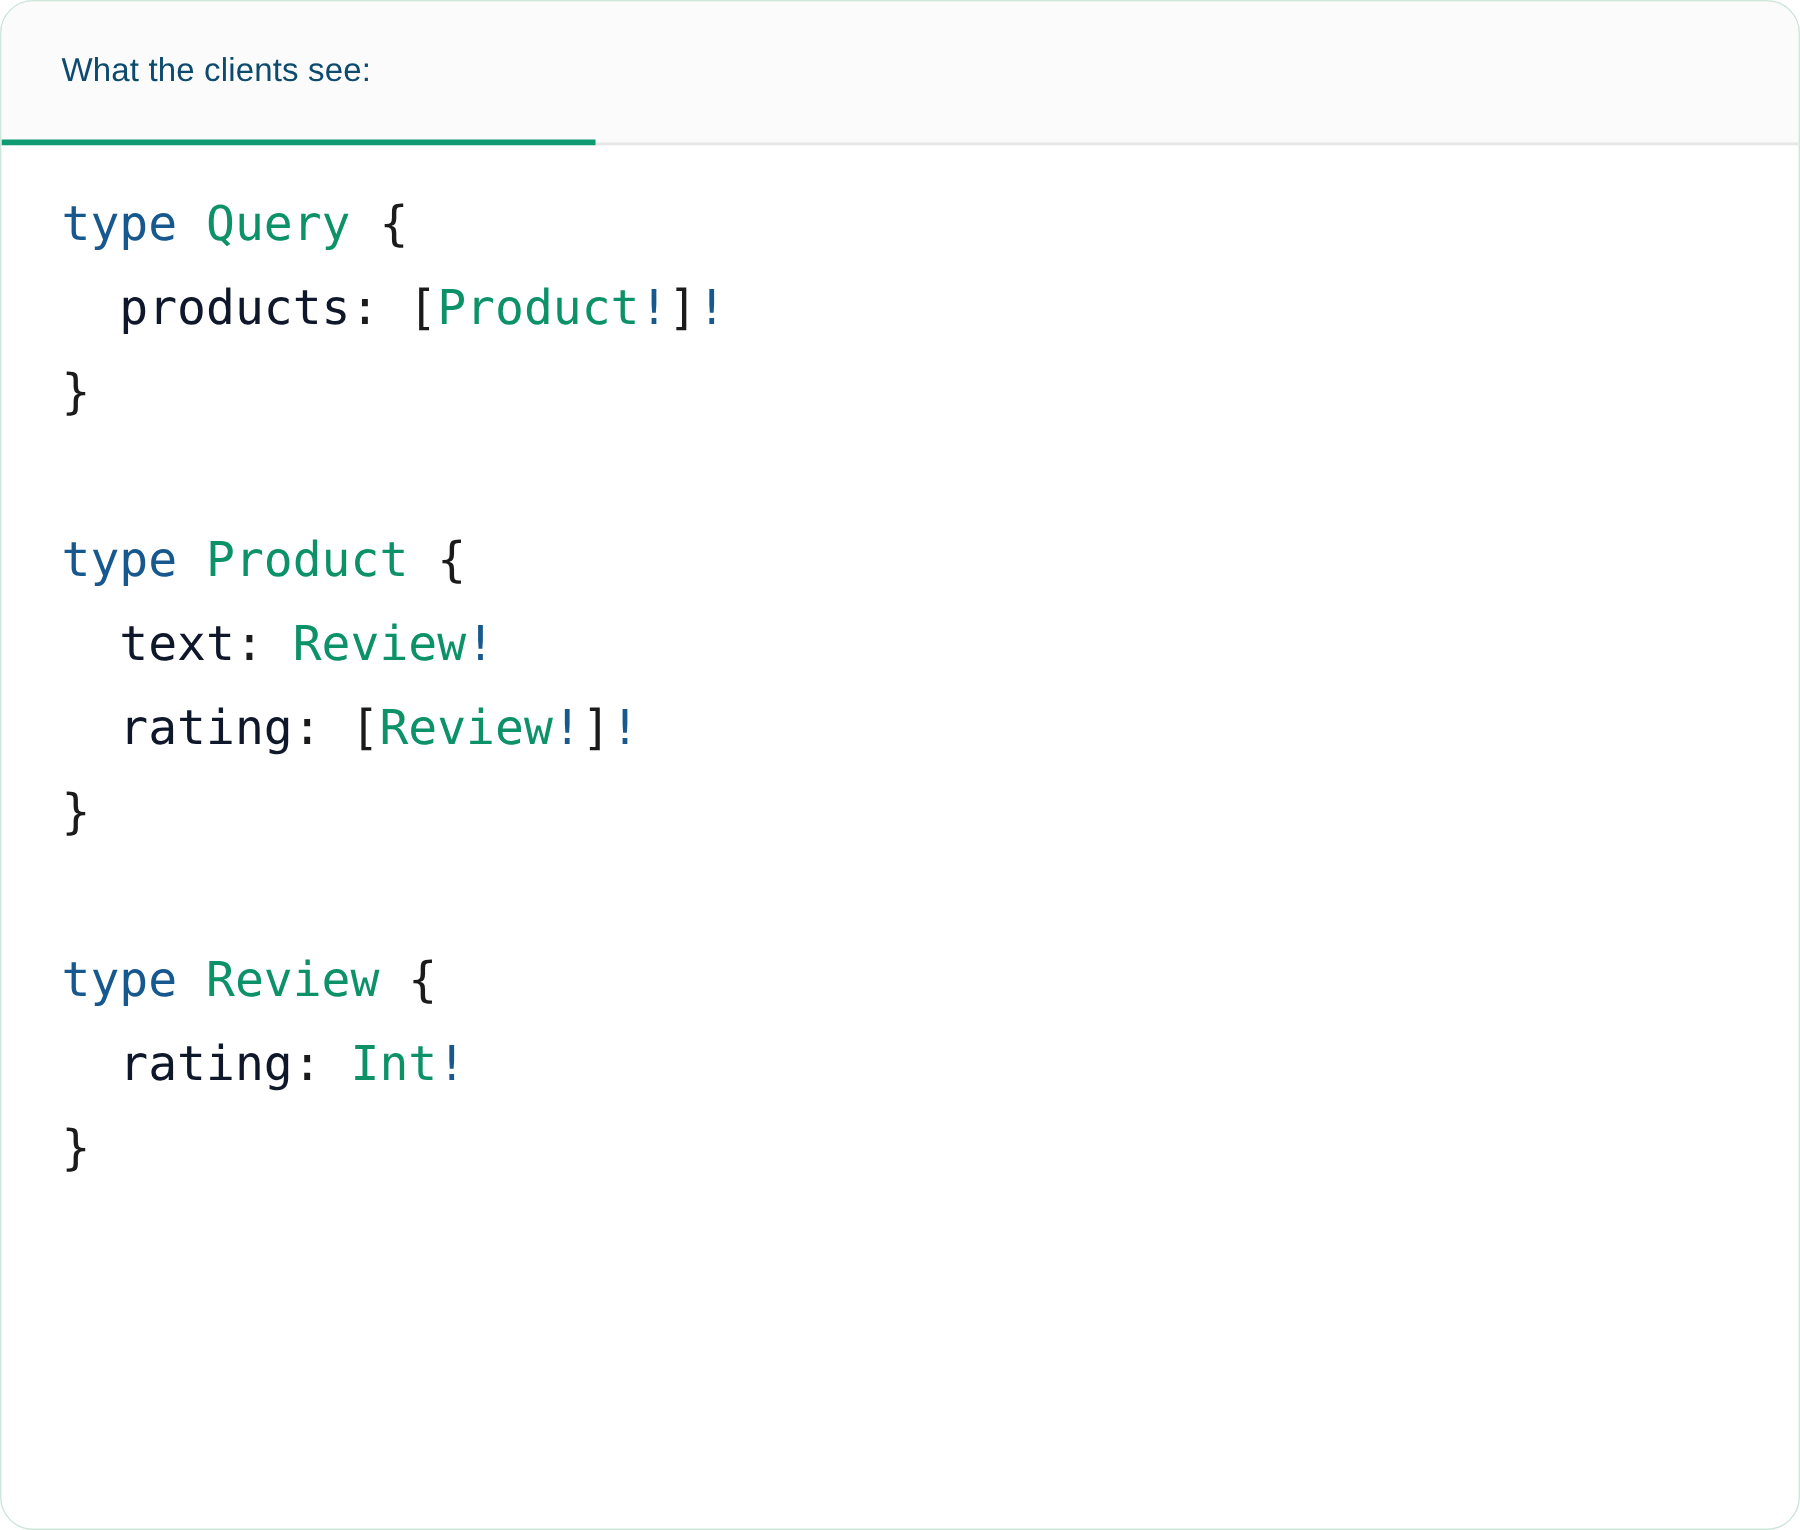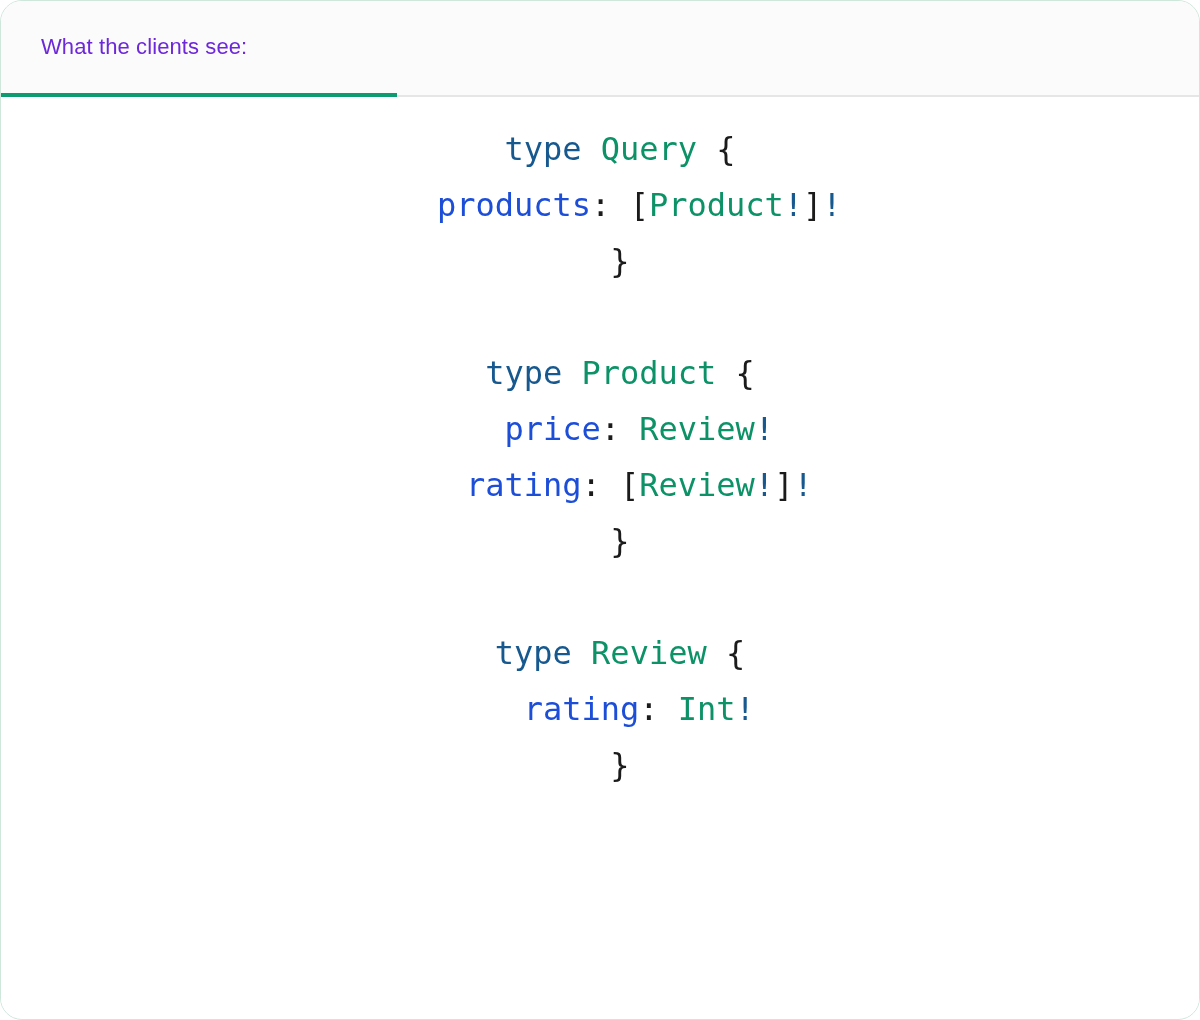--- a/index.html
+++ b/index.html
@@ -44,21 +44,21 @@
     align-items: center;
     padding-left: 40px;
     border-bottom: 4px solid #0f9b72;
     background: transparent;
     cursor: pointer;
   }
   .tab-label {
     font-size: 22px;
     line-height: 1;
     font-weight: 400;
-    color: #6d28d9;
+    color: #0c4a6e;
     letter-spacing: 0.1px;
     white-space: nowrap;
   }
 
   
   .code-area {
     position: relative;
     padding: 24px 0 0 0;
     background: #ffffff;
     height: 920px;
@@ -66,52 +66,51 @@
   }
   pre.code {
     margin: 0;
     padding: 0 0 0 40px;
     font-family: "DejaVu Sans Mono", "Liberation Mono", monospace;
     font-size: 32px;
     line-height: 56px;
     color: #1b1b1b;
     white-space: pre;
     tab-size: 2;
-    text-align: center;
   }
   .code-line {
     display: block;
     min-height: 56px;
     white-space: pre;
   }
   .tok-kw    { color: #17598f; }
   .tok-type  { color: #0d9268; }
   .tok-bang  { color: #17598f; }
   .tok-punct { color: #1b1b1b; }
-  .tok-field { color: #1d4ed8; }
+  .tok-field { color: #0f172a; }
   .tok-plain { color: #1b1b1b; }
 </style>
 </head>
 <body>
 
 <div class="panel">
 
   <div class="tabbar">
     <div class="tab">
       <span class="tab-label">What the clients see:</span>
     </div>
   </div>
 
   <div class="code-area">
     <pre class="code" id="code-root"><span class="code-line"><span class="tok-kw">type</span><span class="tok-plain"> </span><span class="tok-type">Query</span><span class="tok-plain"> </span><span class="tok-punct">{</span>
 </span><span class="code-line"><span class="tok-plain">  </span><span class="tok-field">products</span><span class="tok-punct">:</span><span class="tok-plain"> </span><span class="tok-punct">[</span><span class="tok-type">Product</span><span class="tok-bang">!</span><span class="tok-punct">]</span><span class="tok-bang">!</span>
 </span><span class="code-line"><span class="tok-punct">}</span>
 </span><span class="code-line">
 </span><span class="code-line"><span class="tok-kw">type</span><span class="tok-plain"> </span><span class="tok-type">Product</span><span class="tok-plain"> </span><span class="tok-punct">{</span>
-</span><span class="code-line"><span class="tok-plain">  </span><span class="tok-field">price</span><span class="tok-punct">:</span><span class="tok-plain"> </span><span class="tok-type">Review</span><span class="tok-bang">!</span>
+</span><span class="code-line"><span class="tok-plain">  </span><span class="tok-field">text</span><span class="tok-punct">:</span><span class="tok-plain"> </span><span class="tok-type">Review</span><span class="tok-bang">!</span>
 </span><span class="code-line"><span class="tok-plain">  </span><span class="tok-field">rating</span><span class="tok-punct">:</span><span class="tok-plain"> </span><span class="tok-punct">[</span><span class="tok-type">Review</span><span class="tok-bang">!</span><span class="tok-punct">]</span><span class="tok-bang">!</span>
 </span><span class="code-line"><span class="tok-punct">}</span>
 </span><span class="code-line">
 </span><span class="code-line"><span class="tok-kw">type</span><span class="tok-plain"> </span><span class="tok-type">Review</span><span class="tok-plain"> </span><span class="tok-punct">{</span>
 </span><span class="code-line"><span class="tok-plain">  </span><span class="tok-field">rating</span><span class="tok-punct">:</span><span class="tok-plain"> </span><span class="tok-type">Int</span><span class="tok-bang">!</span>
 </span><span class="code-line"><span class="tok-punct">}</span>
 </span></pre>
   </div>
 
 </div>

